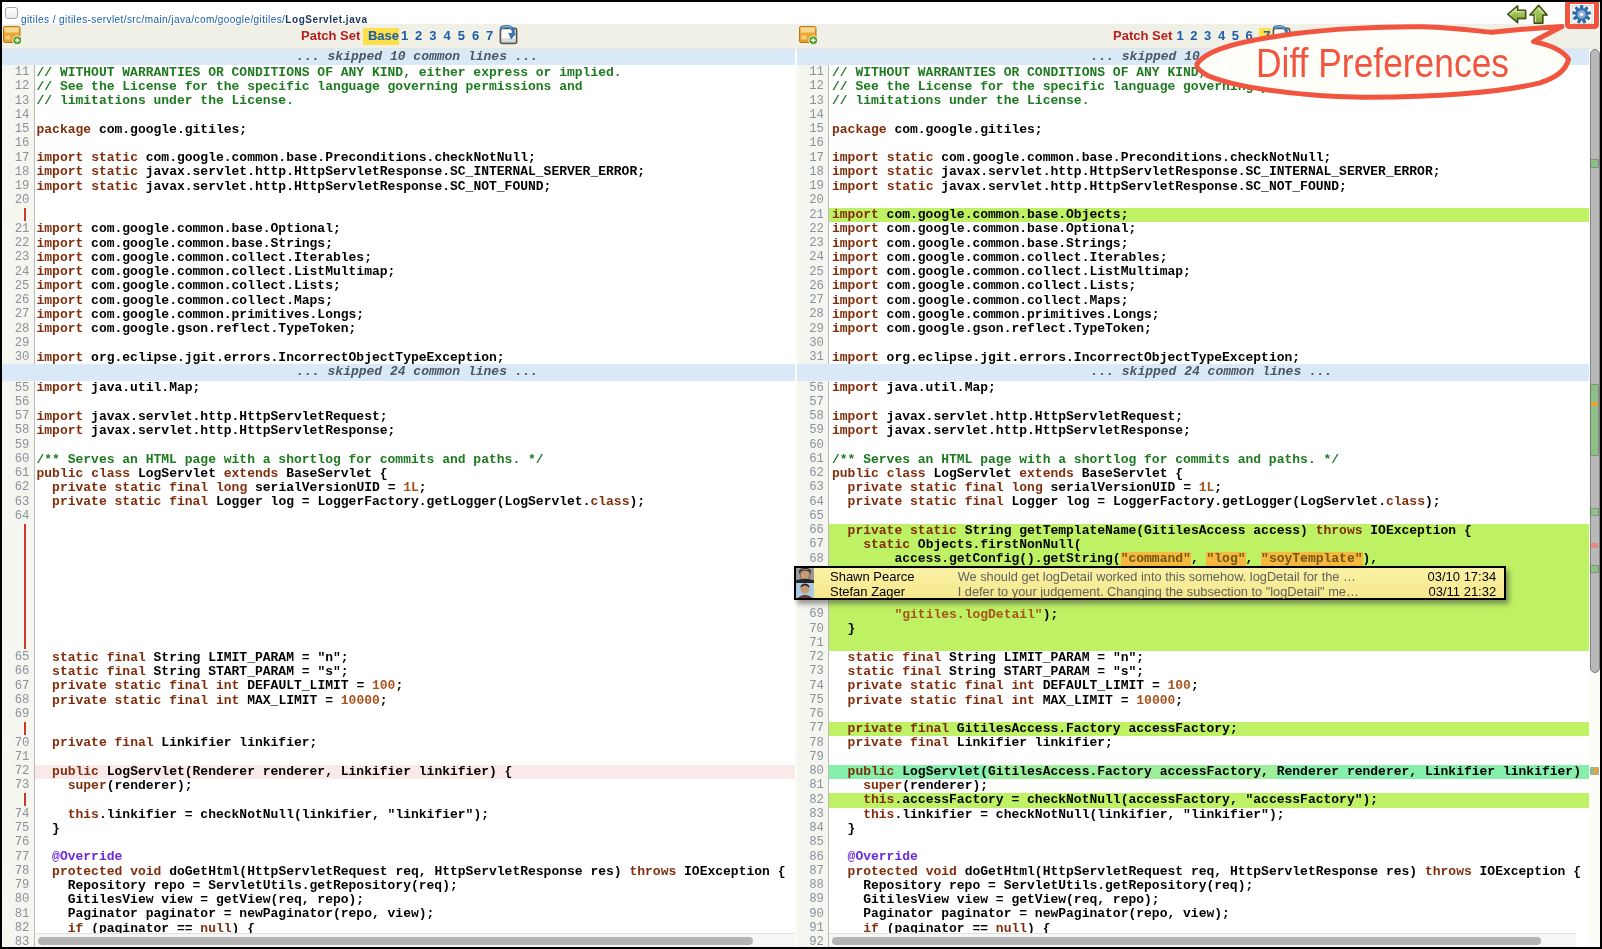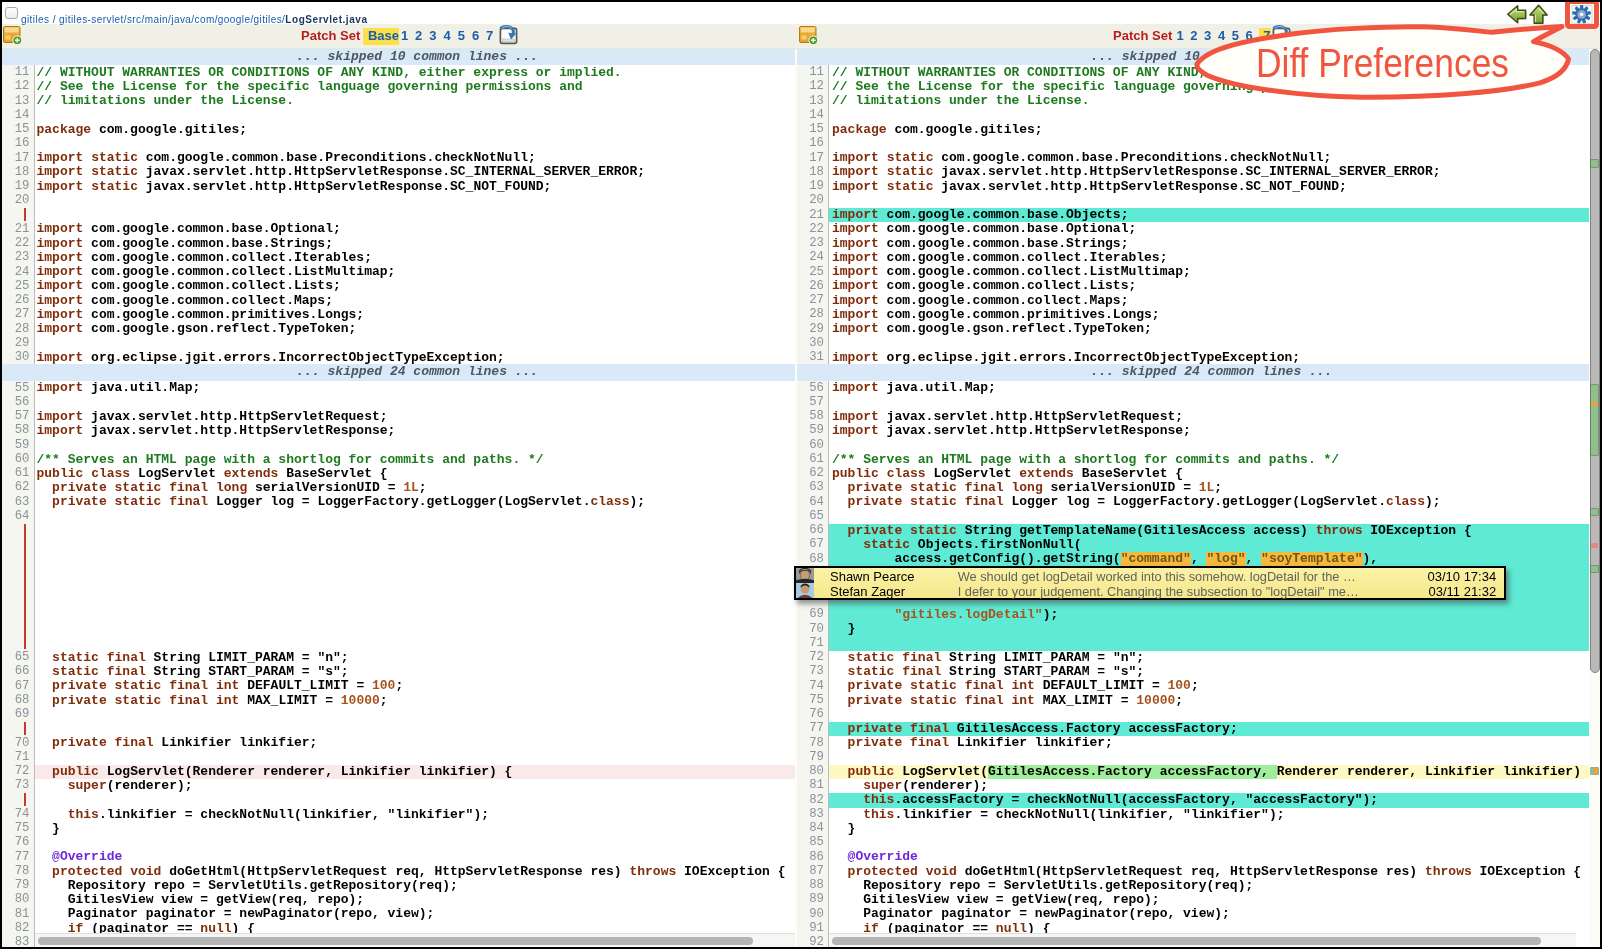--- a/index.html
+++ b/index.html
@@ -25,22 +25,22 @@
 .n{flex:0 0 32.5px;background:#f6f6f1;border-right:1px solid #bbb;
  font:12.3px "Liberation Mono",monospace;line-height:15.4px;color:#8a929c;text-align:right;padding-right:4px}
 .c{flex:1;font:bold 13px "Liberation Mono",monospace;line-height:14.25px;white-space:pre;overflow:hidden;padding-left:2px;position:relative;top:0.6px}
 #paneR .c{padding-left:3px}
 .c i{font-style:normal}
 .k{color:#802d0b}
 .s{color:#a8531d}
 .l{color:#a8531d}
 .cm{color:#1d7a1f;font-style:italic}
 .an{font-style:italic;color:#6d28d9}
-.ins{background:#5eead4}
-.insl{background:#fef9c3}
+.ins{background:#bef264}
+.insl{background:#86efac}
 .dg{background:#9fee9b}
 .am{background:#f6b93c;color:#6f571a}
 .rep{background:#fae9e9}
 .rm .n::after{content:'';position:absolute;left:21.5px;top:0.5px;bottom:1px;width:2.3px;background:#c8392b}
 
 #cmtbox{position:absolute;left:793.7px;top:566px;width:712.5px;height:34px;z-index:20;
  border:2px solid #000;background:linear-gradient(#fbf2a6,#f6e78c);box-shadow:3px 4px 5px rgba(70,70,70,.55)}
 .cmr{position:relative;height:15px;line-height:15px}
 .cmr .av{position:absolute;left:0;top:0}
 .cmr .nm{position:absolute;left:34.3px;top:0.5px;font-size:13px;color:#000}

